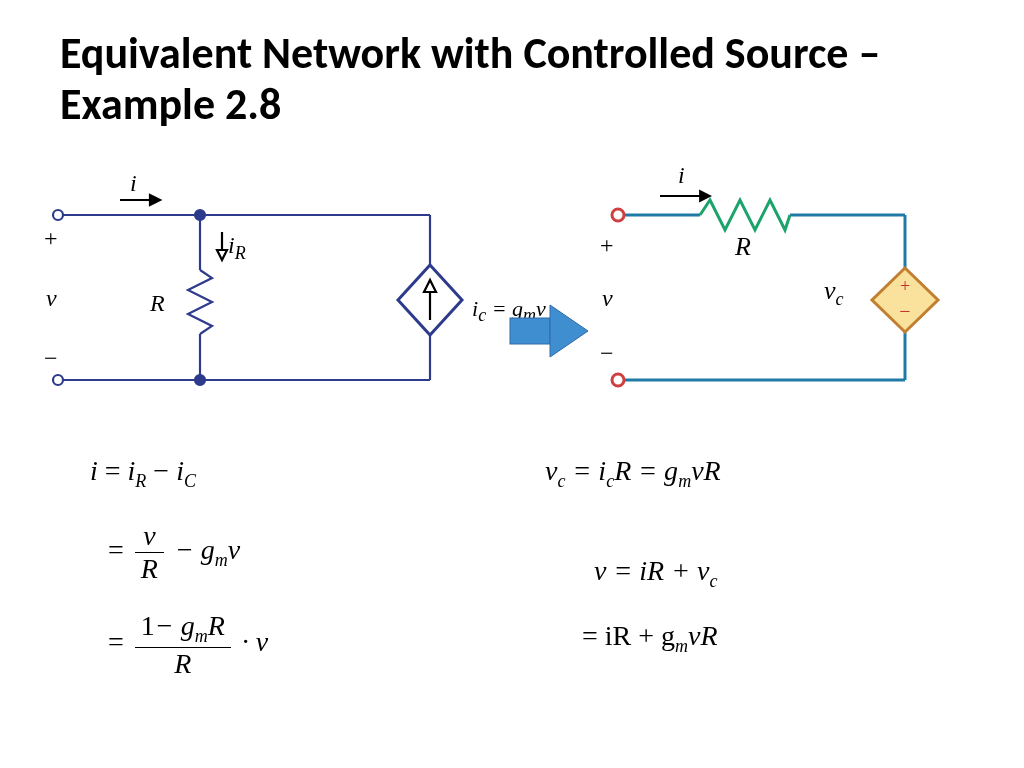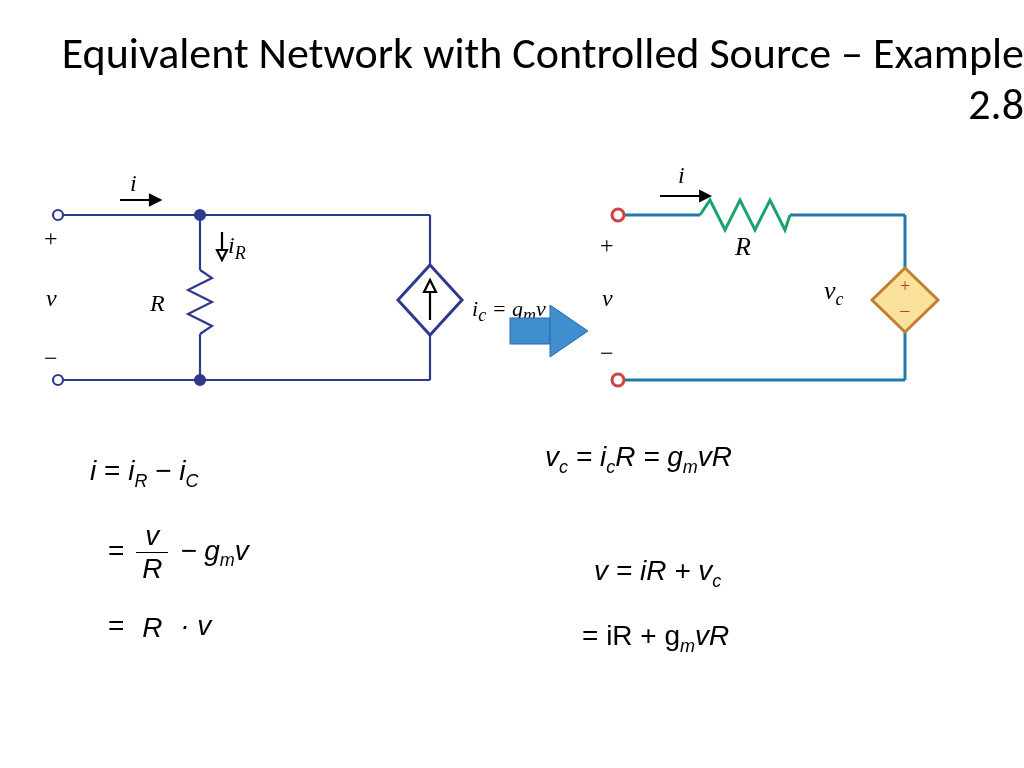--- a/index.html
+++ b/index.html
@@ -12,31 +12,30 @@
     color: #000;
     position: relative;
     overflow: hidden;
   }
   .title {
     position: absolute;
     left: 60px;
     top: 28px;
     font-size: 44px;
     line-height: 1.15;
-    font-weight: 400;
-    text-align: right;
+    font-weight: 700;
   }
   .stage {
     position: absolute;
     left: 0; top: 0;
     width: 1024px; height: 768px;
   }
   .eq {
     position: absolute;
-    font-family: Liberation Sans, sans-serif;
+    font-family: Liberation Serif, serif;
     font-size: 28px;
     font-style: italic;
   }
   .eq .rm { font-style: normal; }
   .sub { font-size: 18px; vertical-align: sub; }
   .frac {
     display: inline-block;
     vertical-align: middle;
     text-align: center;
     margin: 0 4px;
@@ -147,26 +146,27 @@
   <span>i</span><span class="rm"> = </span><span>i</span><span class="sub">R</span><span class="rm"> − </span><span>i</span><span class="sub">C</span>
 </div>
 <div class="eq" style="left:108px;top:520px">
   <span class="rm">= </span>
   <span class="frac"><span class="num">v</span><span class="den">R</span></span>
   <span> − g</span><span class="sub">m</span><span>v</span>
 </div>
 <div class="eq" style="left:108px;top:610px">
   <span class="rm">= </span>
   <span class="frac">
+    <span class="num"><span class="rm">1</span><span>− g</span><span class="sub">m</span><span>R</span></span>
     <span class="den">R</span>
   </span>
   <span> · v</span>
 </div>
 
-<div class="eq" style="left:545px;top:441px">
+<div class="eq" style="left:545px;top:455px">
   <span>v</span><span class="sub">c</span><span> = i</span><span class="sub">c</span><span>R = g</span><span class="sub">m</span><span>vR</span>
 </div>
 <div class="eq" style="left:594px;top:555px">
   <span>v = iR + v</span><span class="sub">c</span>
 </div>
 <div class="eq" style="left:582px;top:620px">
   <span class="rm">= iR + g</span><span class="sub">m</span><span>vR</span>
 </div>
 
 </body></html>

